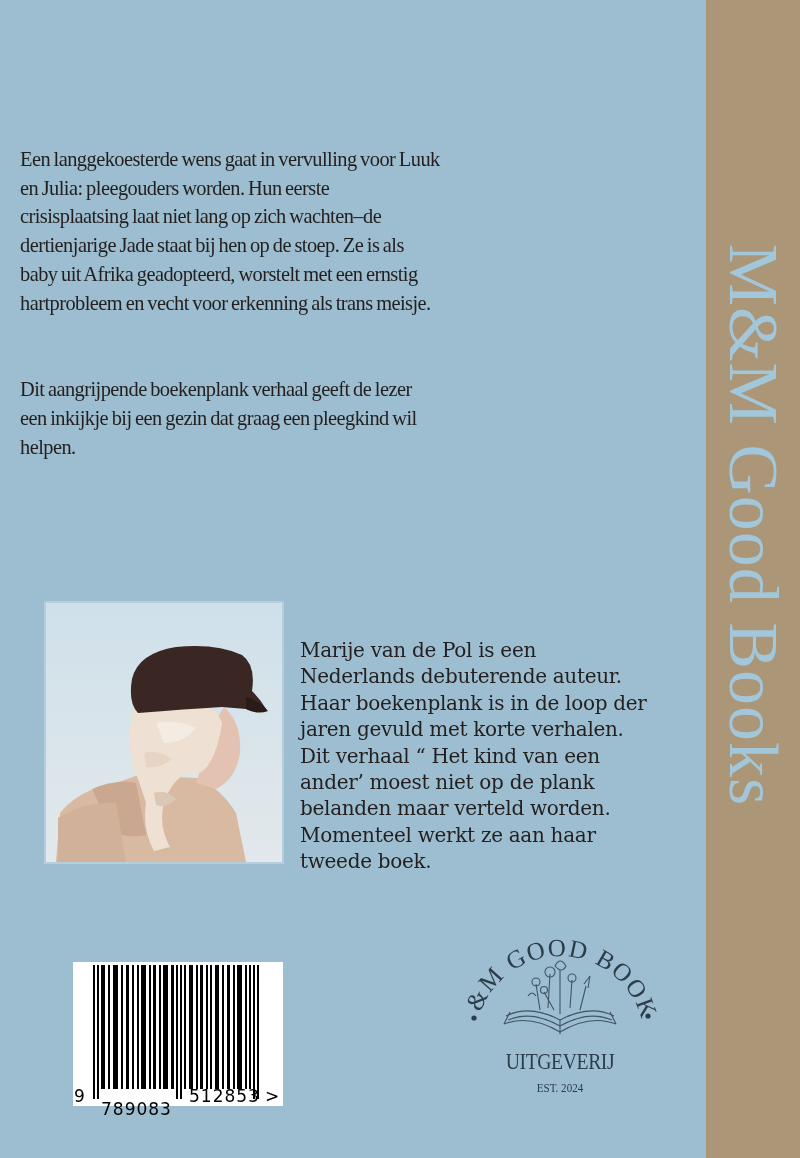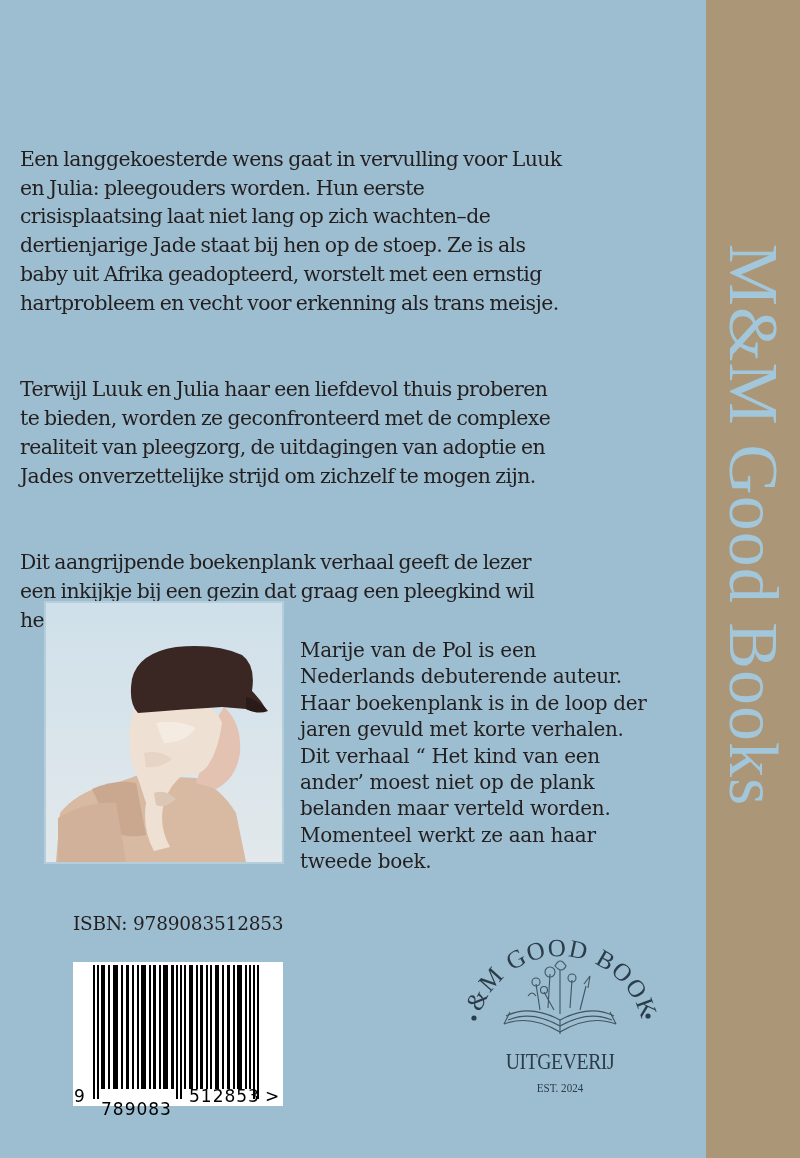--- a/index.html
+++ b/index.html
@@ -31,21 +31,21 @@
     line-height: 1;
   }
   .blurb {
     position: absolute; left: 20px; top: 116px; width: 680px;
     font-size: 20.4px; line-height: 28.8px;
     font-family: "DejaVu Serif", serif;
     letter-spacing: -0.55px;
     word-spacing: -1px;
     white-space: pre-line;
   }
-  .blurb p { margin: 0 0 28.8px 0; }
+  .blurb p { margin: 0 0 28.8px 0; font-family: Liberation Serif, serif; }
   .author-photo {
     position: absolute; left: 46px; top: 603px; width: 236px; height: 259px;
     background: linear-gradient(180deg, #d2e1ea 0%, #dde7ed 60%, #e0e6e8 100%);
     overflow: hidden;
     box-shadow: 0 0 0 2px #b5cedc;
   }
   .author-bio {
     position: absolute; left: 300px; top: 601px; width: 400px;
     font-size: 20px; line-height: 26.4px;
     letter-spacing: -0.3px;
@@ -80,24 +80,20 @@
 
 <div class="back-cover">
 
   <div class="blurb">
     <p>Een langgekoesterde wens gaat in vervulling voor Luuk
 en Julia: pleegouders worden. Hun eerste
 crisisplaatsing laat niet lang op zich wachten–de
 dertienjarige Jade staat bij hen op de stoep. Ze is als
 baby uit Afrika geadopteerd, worstelt met een ernstig
 hartprobleem en vecht voor erkenning als trans meisje.</p>
-    <p>Terwijl Luuk en Julia haar een liefdevol thuis proberen
-te bieden, worden ze geconfronteerd met de complexe
-realiteit van pleegzorg, de uitdagingen van adoptie en
-Jades onverzettelijke strijd om zichzelf te mogen zijn.</p>
     <p>Dit aangrijpende  boekenplank verhaal geeft de lezer
 een inkijkje bij een gezin dat  graag een pleegkind wil
 helpen.</p>
   </div>
 
   <div class="author-photo">
     <svg width="236" height="259" viewBox="0 0 236 259">
       <defs>
         <linearGradient id="sky" x1="0" y1="0" x2="0" y2="1">
           <stop offset="0" stop-color="#cfe0ea"></stop>
@@ -125,21 +121,20 @@
   <div class="author-bio">Marije van de Pol  is een
 Nederlands debuterende auteur.
 Haar boekenplank is in de loop der
 jaren gevuld met korte verhalen.
 Dit verhaal “ Het kind van een
 ander’ moest niet op de plank
 belanden maar verteld worden.
 Momenteel werkt ze aan haar
 tweede boek.</div>
 
-  <div class="isbn-label">ISBN: 9789083512853</div>
 
   <div class="barcode">
     <svg width="210" height="144" viewBox="0 0 210 144">
       <rect width="210" height="144" fill="#fff"></rect>
       <g fill="#000">
         <rect x="20" y="3" width="2" height="134"></rect>
         <rect x="24" y="3" width="2" height="134"></rect>
         <rect x="28" y="3" width="4" height="124"></rect>
         <rect x="35" y="3" width="2" height="124"></rect>
         <rect x="40" y="3" width="5" height="124"></rect>

